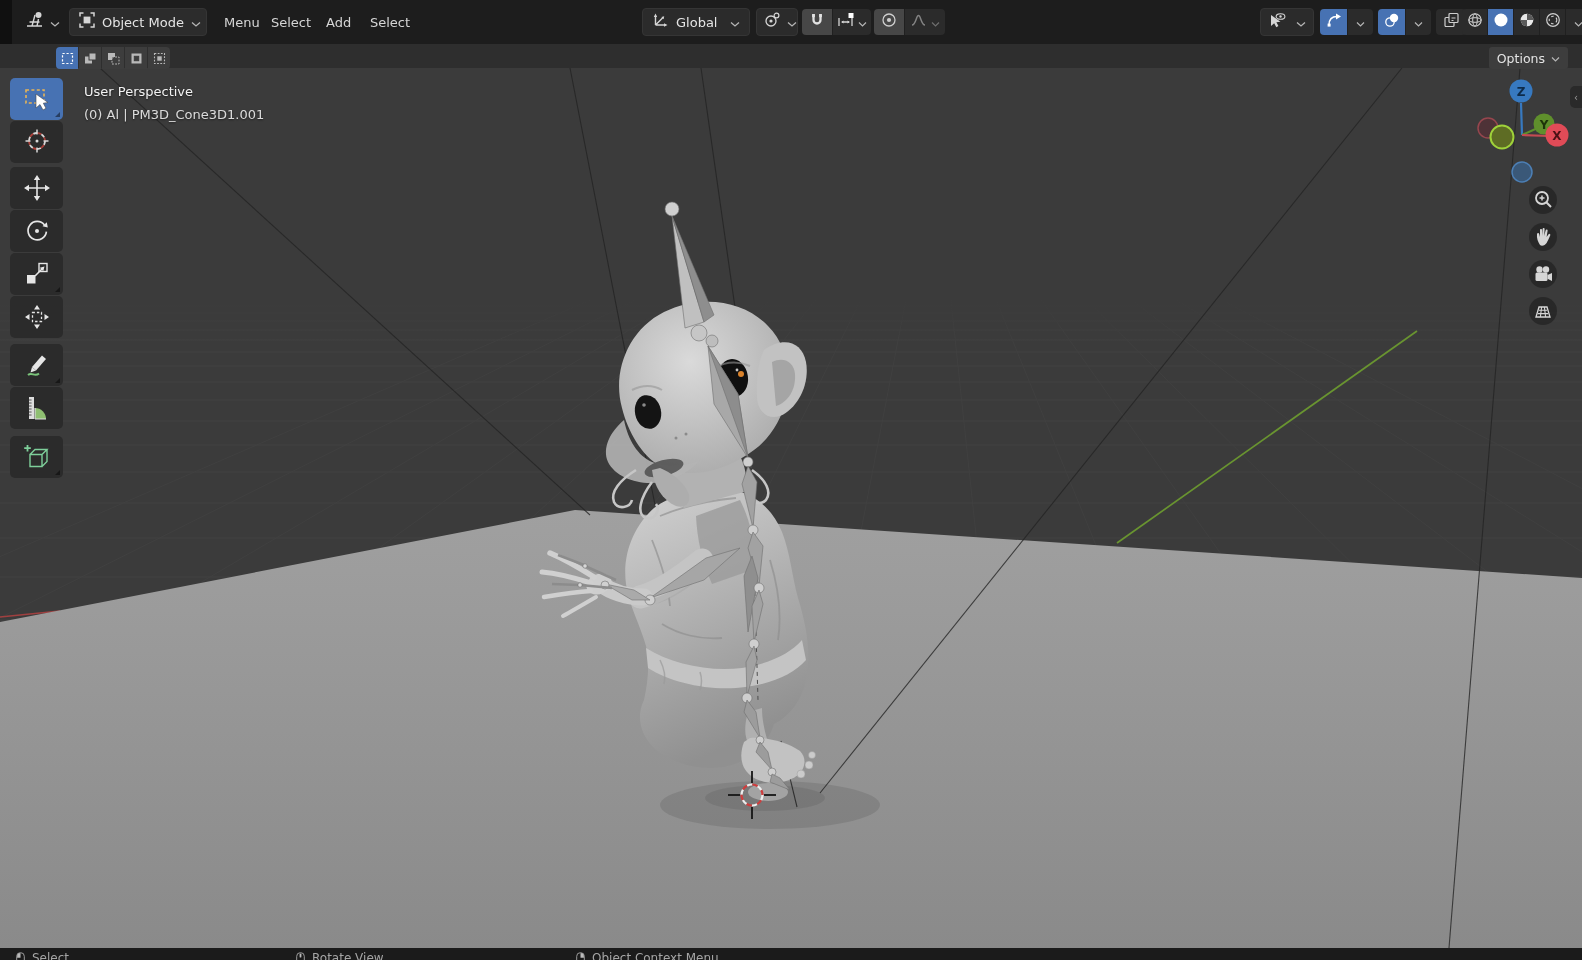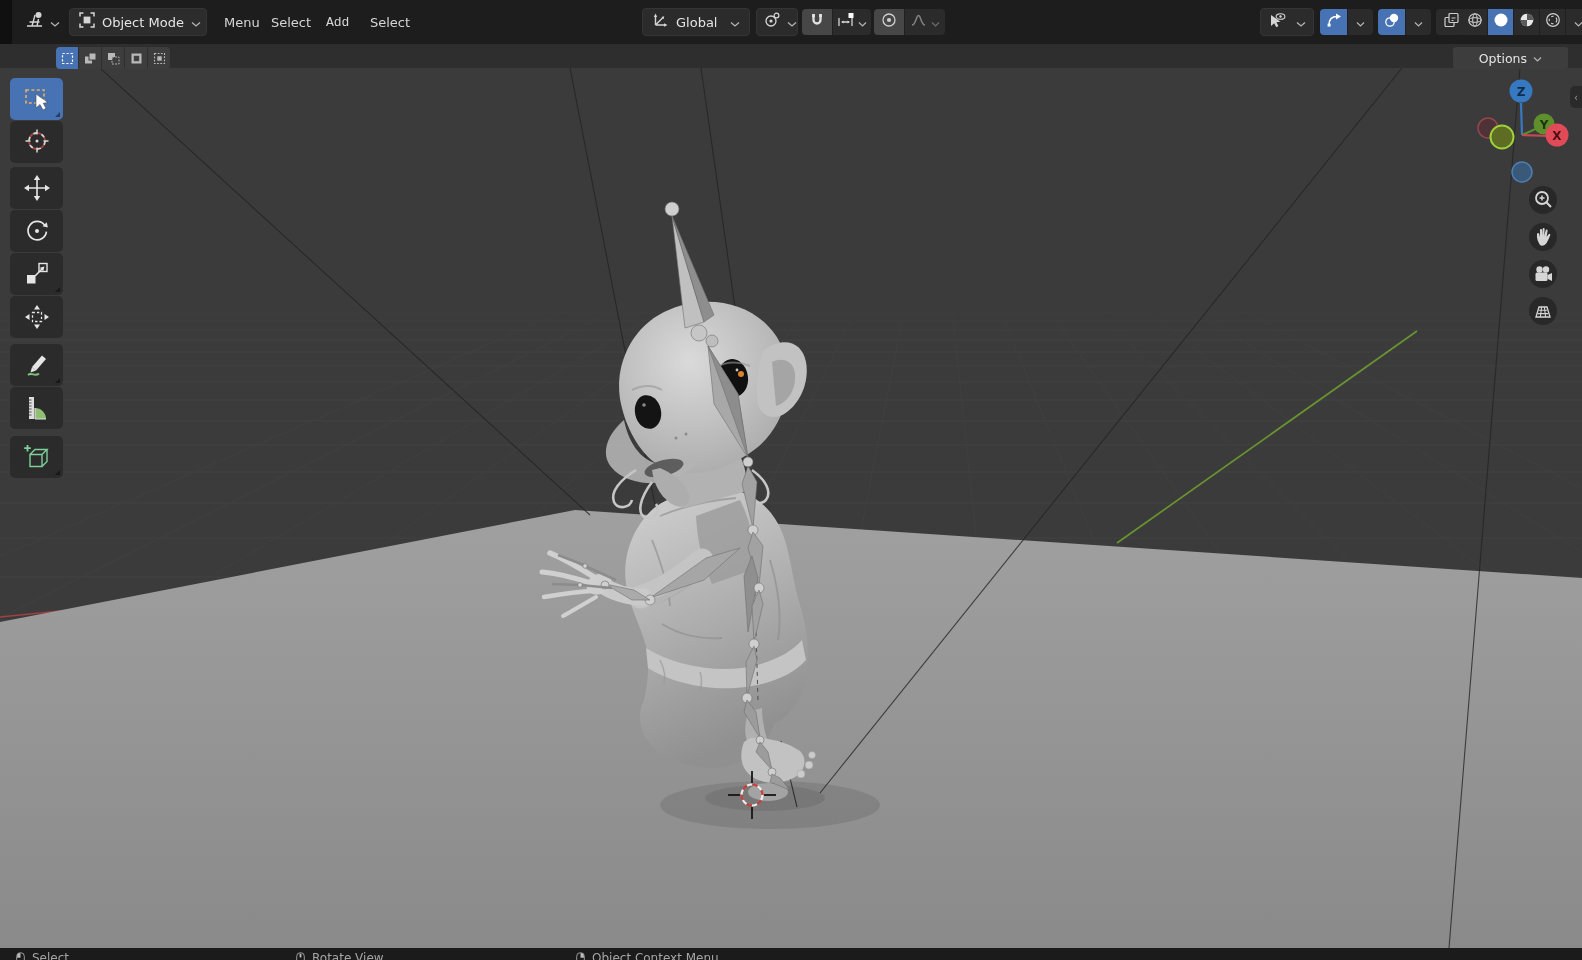--- a/index.html
+++ b/index.html
@@ -16,21 +16,21 @@
   .seg{display:flex;align-items:center;justify-content:center;background:#2b2b2b;height:100%;gap:4px;}
   .seg.on{background:#474747;}
   .seg.blue{background:#4772b3;}
   .seg + .seg{border-left:1px solid #202020;}
   
   #toolstrip{position:absolute;left:0;top:44px;width:1582px;height:24px;background:#2e2e2e;z-index:25;}
   .smode-group{position:absolute;left:56px;top:3px;height:22px;display:flex;border-radius:4px;overflow:hidden;gap:1px;}
   .smode{width:22px;height:22px;background:#3d3d3d;display:flex;align-items:center;justify-content:center;}
   .smode.active{background:#4772b3;}
   #options-btn{position:absolute;right:14px;top:3px;height:22px;background:#3d3d3d;border-radius:3px;
-    display:flex;align-items:center;gap:6px;padding:0 26px;color:#e4e4e4;font-size:12.5px;}
+    display:flex;align-items:center;gap:6px;padding:0 8px;color:#e4e4e4;font-size:12.5px;}
   
   #viewport{position:absolute;left:0;top:68px;width:1582px;height:880px;background:#3b3b3b;overflow:hidden;}
   #scene{position:absolute;left:0;top:0;}
   #overlay-text{position:absolute;left:84px;top:12px;color:#f2f2f2;font-size:13px;line-height:23px;
     text-shadow:0 1px 2px rgba(0,0,0,.55);}
   #overlay-text .l2{color:#e8e8e8;opacity:.92;}
   
   .tbtn{position:absolute;left:10px;width:53px;height:42px;background:#2b2b2b;border-radius:5px;
     display:flex;align-items:center;justify-content:center;}
   .tbtn.active{background:#4772b3;}
@@ -74,21 +74,21 @@
           <path d="M1,2.5 L5,6 L9,2.5" stroke="#b5b5b5" fill="none" stroke-width="1.3"></path>
         </svg></span>
   </div>
 
   <div class="menu-item" style="left:205px;">
       <span>Menu</span>
     </div>
   <div class="menu-item" style="left:252px;">
       <span>Select</span>
     </div>
-  <div class="menu-item" style="left:307px;font-family:Liberation Mono, monospace;">
+  <div class="menu-item" style="left:307px;">
       <span>Add</span>
     </div>
   <div class="menu-item" style="left:351px;">
       <span>Select</span>
     </div>
 
   <div class="pill" style="left:630px;width:108px;background:#2b2b2b;">
     <span>
       <svg width="17" height="16" viewBox="0 0 17 16">
         <path d="M3.5,13 V4 M3.5,13 H13.5 M3.5,13 L11,5.5" stroke="#d5d5d5" stroke-width="1.4" fill="none"></path>
@@ -450,20 +450,24 @@
         <line x1="752" y1="771" x2="752" y2="783"></line>
           <line x1="752" y1="807" x2="752" y2="819"></line>
         <line x1="728" y1="795" x2="740" y2="795"></line>
           <line x1="764" y1="795" x2="776" y2="795"></line>
       </g>
       <circle cx="752" cy="795" r="10.5" fill="none" stroke="#ededed" stroke-width="2.2" stroke-dasharray="5.5,5.5"></circle>
       <circle cx="752" cy="795" r="10.5" fill="none" stroke="#cf3d3d" stroke-width="2.2" stroke-dasharray="5.5,5.5" stroke-dashoffset="5.5"></circle>
     </g>
   </svg>
 
+  <div id="overlay-text">
+    <div>User Perspective</div>
+    <div class="l2">(0) Al | PM3D_Cone3D1.001</div>
+  </div>
 
   <div class="tbtn active" style="top:10px;">
     <svg width="28" height="28" viewBox="0 0 28 28">
       <rect x="3" y="5" width="18" height="13" stroke="#e7b458" fill="none" stroke-width="1.6" stroke-dasharray="3,2.4"></rect>
       <path d="M13,9 L13,23 L17,19.5 L20,25 L23,23.3 L20.3,18.2 L25,17.5 Z" fill="#ffffff" stroke="#44464a" stroke-width="0.6"></path>
     </svg>
     <div class="corner"></div>
   </div>
   <div class="tbtn" style="top:53px;">
     <svg width="28" height="28" viewBox="0 0 28 28">

